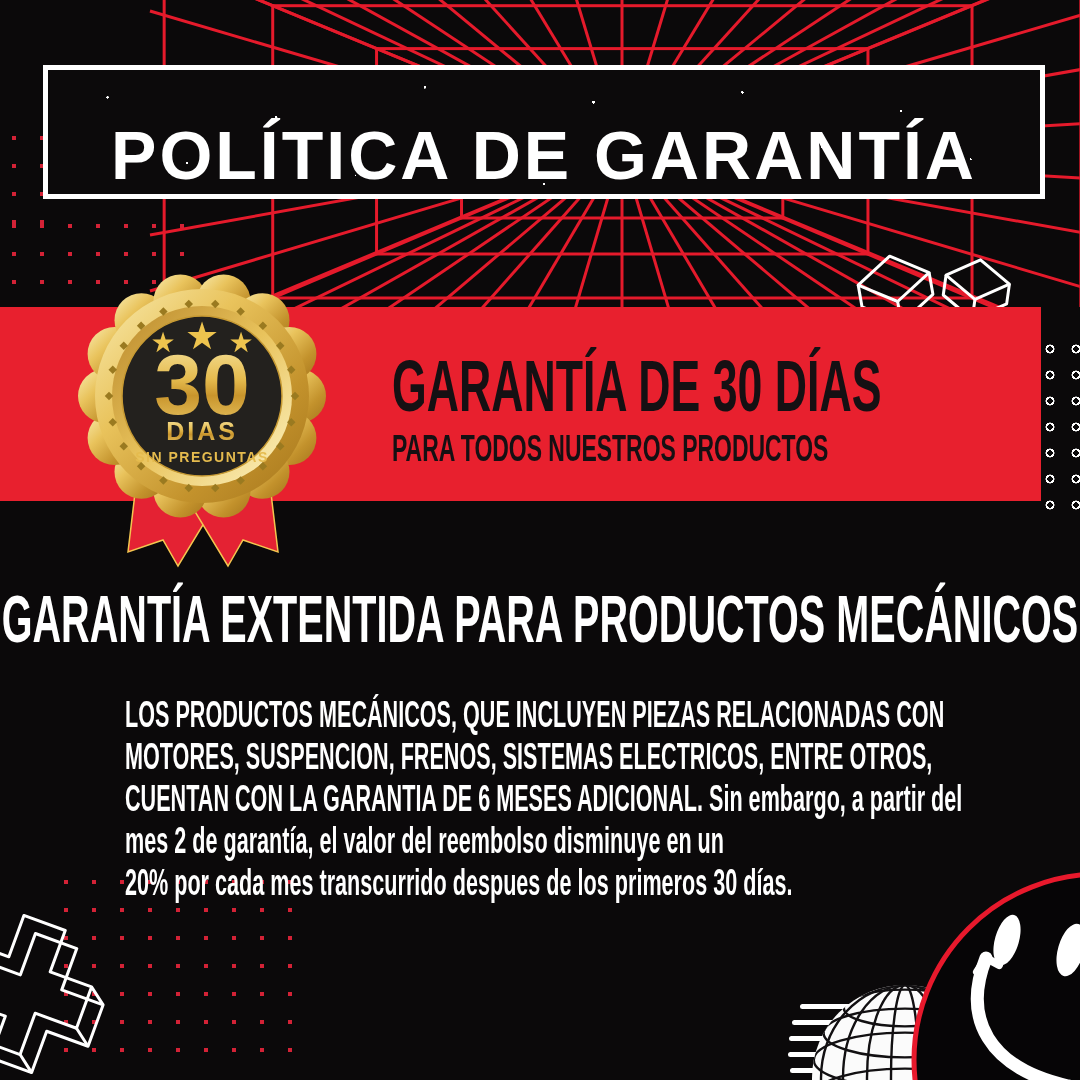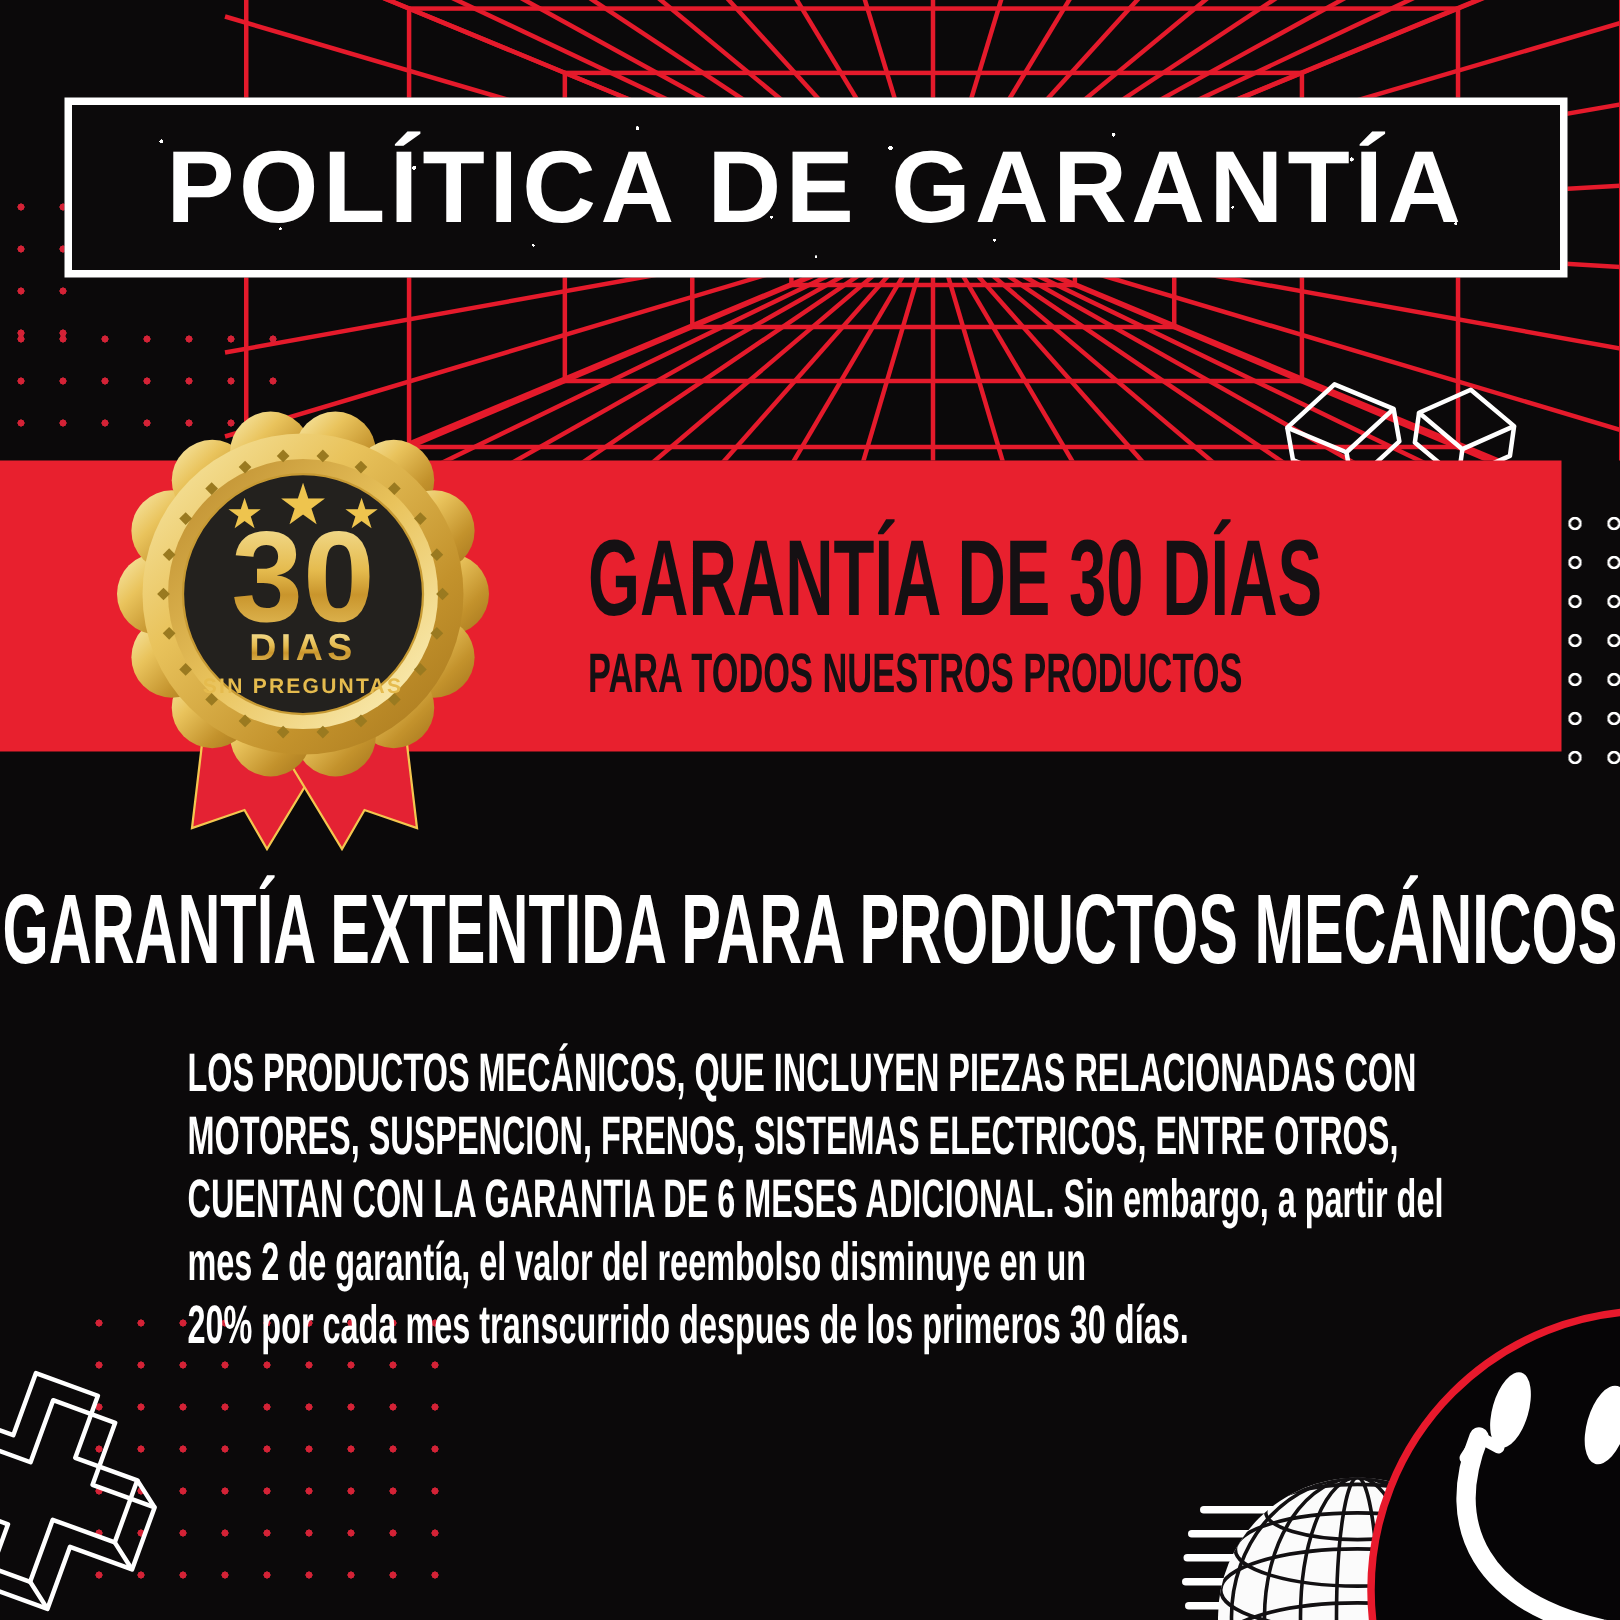--- a/index.html
+++ b/index.html
@@ -6,23 +6,23 @@
   .canvas{position:relative;width:1080px;height:1080px;background:#0b090a;overflow:hidden;
           font-family:"Liberation Sans",sans-serif;}
   .abs{position:absolute;}
   svg{display:block;}
 
   
   #tunnel{position:absolute;left:0;top:0;}
   #tunnel line,#tunnel rect{stroke:#e51a2b;stroke-width:3;fill:none;}
 
   
-  .title-box{position:absolute;left:43px;top:65px;width:1002px;height:120px;
+  .title-box{position:absolute;left:43px;top:65px;width:1002px;height:134px;
     background-color:#0c0a0b;border:5px solid #ffffff;box-sizing:border-box;
-    display:flex;align-items:center;justify-content:center;
+    display:flex;align-items:flex-end;justify-content:center;
     background-image:
       radial-gradient(2px 2px at 6% 22%, #fff 60%, transparent 65%),
       radial-gradient(1.5px 1.5px at 14% 75%, #fff 60%, transparent 65%),
       radial-gradient(2.2px 2.2px at 23% 38%, #fff 60%, transparent 65%),
       radial-gradient(1.4px 1.4px at 31% 85%, #fff 60%, transparent 65%),
       radial-gradient(2px 2px at 38% 14%, #fff 60%, transparent 65%),
       radial-gradient(1.6px 1.6px at 47% 68%, #fff 60%, transparent 65%),
       radial-gradient(2.4px 2.4px at 55% 26%, #fff 60%, transparent 65%),
       radial-gradient(1.5px 1.5px at 62% 82%, #fff 60%, transparent 65%),
       radial-gradient(2px 2px at 70% 18%, #fff 60%, transparent 65%),

